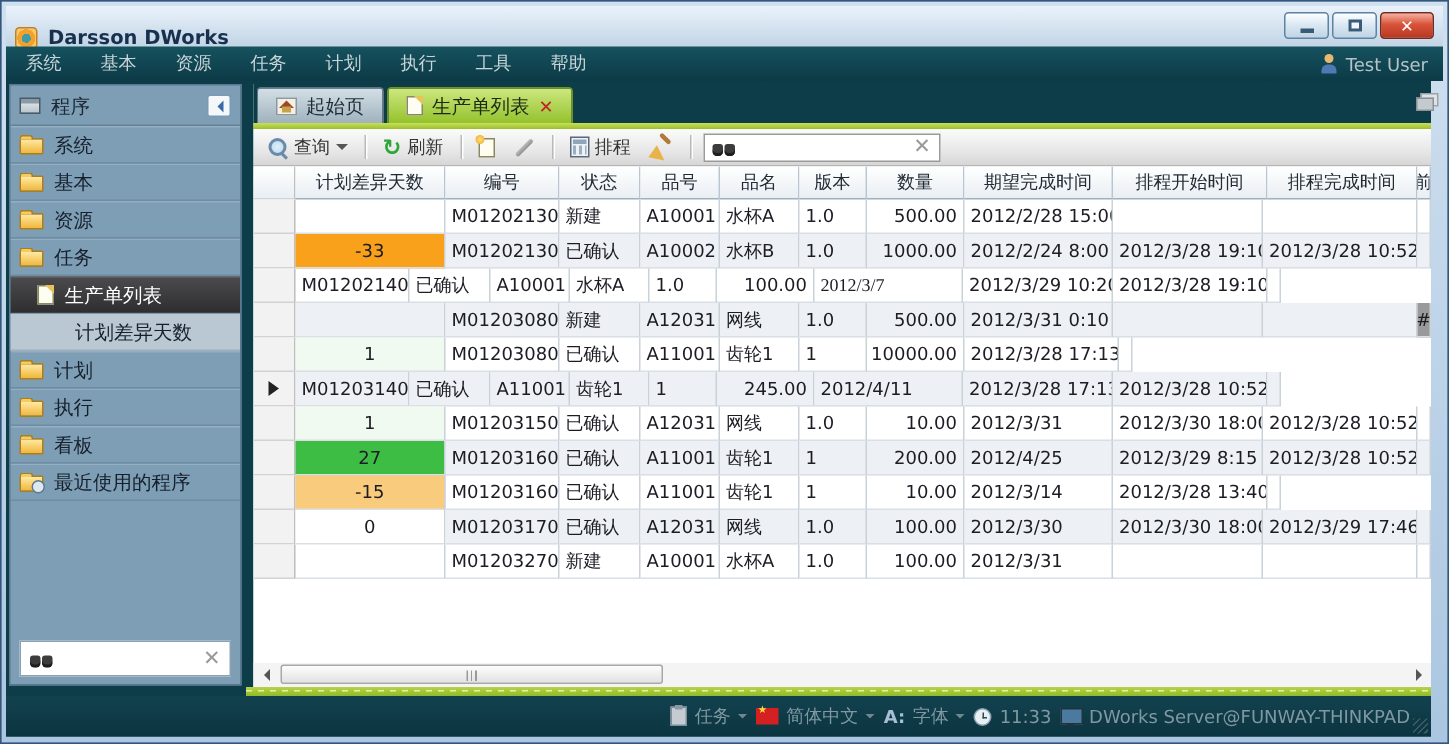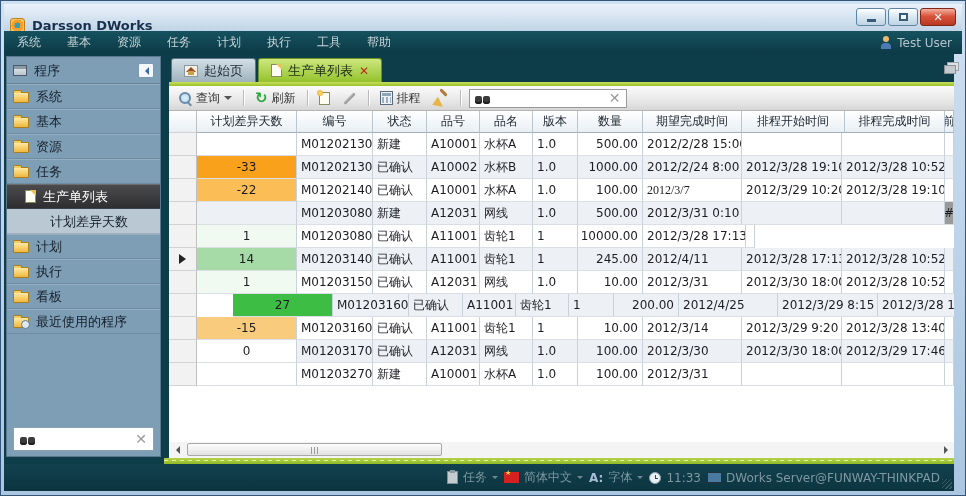--- a/index.html
+++ b/index.html
@@ -360,21 +360,20 @@
             <div class="cell" style="width: 53px;">水杯B</div>
             <div class="cell" style="width: 45px;">1.0</div>
             <div class="cell al-r" style="width: 65px;">1000.00</div>
             <div class="cell" style="width: 99px;">2012/2/24 8:00</div>
             <div class="cell" style="width: 100px;">2012/3/28 19:10</div>
             <div class="cell" style="width: 103px;">2012/3/28 10:52</div>
             <div class="cell al-c" style="width: 8px;"></div>
           </div>
           <div class="grid-row">
             <div class="cell rowhead" style="width: 28px;"></div>
-            <div class="cell al-c tinted" style="width: 100px; background: rgb(251, 190, 87);">-22</div>
             <div class="cell" style="width: 76px;">M012021401</div>
             <div class="cell" style="width: 54px;">已确认</div>
             <div class="cell" style="width: 53px;">A10001</div>
             <div class="cell" style="width: 53px;">水杯A</div>
             <div class="cell" style="width: 45px;">1.0</div>
             <div class="cell al-r" style="width: 65px;">100.00</div>
             <div class="cell" style="width: 99px; font-family: Liberation Serif, serif;">2012/3/7</div>
             <div class="cell" style="width: 100px;">2012/3/29 10:20</div>
             <div class="cell" style="width: 103px;">2012/3/28 19:10</div>
             <div class="cell al-c" style="width: 8px;"></div>
@@ -402,21 +401,20 @@
             <div class="cell" style="width: 53px;">齿轮1</div>
             <div class="cell" style="width: 45px;">1</div>
             <div class="cell al-r" style="width: 65px;">10000.00</div>
             <div class="cell" style="width: 103px;">2012/3/28 17:13</div>
             <div class="cell al-c" style="width: 8px;"></div>
           </div>
           <div class="grid-row row-even">
             <div class="cell rowhead" style="width: 28px;">
               <span class="pointer-arrow"></span>
             </div>
-            <div class="cell al-c tinted" style="width: 100px; background: rgb(166, 218, 166);">14</div>
             <div class="cell" style="width: 76px;">M012031402</div>
             <div class="cell" style="width: 54px;">已确认</div>
             <div class="cell" style="width: 53px;">A11001</div>
             <div class="cell" style="width: 53px;">齿轮1</div>
             <div class="cell" style="width: 45px;">1</div>
             <div class="cell al-r" style="width: 65px;">245.00</div>
             <div class="cell" style="width: 99px;">2012/4/11</div>
             <div class="cell" style="width: 100px;">2012/3/28 17:13</div>
             <div class="cell" style="width: 103px;">2012/3/28 10:52</div>
             <div class="cell al-c" style="width: 8px;"></div>
@@ -430,21 +428,21 @@
             <div class="cell" style="width: 53px;">网线</div>
             <div class="cell" style="width: 45px;">1.0</div>
             <div class="cell al-r" style="width: 65px;">10.00</div>
             <div class="cell" style="width: 99px;">2012/3/31</div>
             <div class="cell" style="width: 100px;">2012/3/30 18:00</div>
             <div class="cell" style="width: 103px;">2012/3/28 10:52</div>
             <div class="cell al-c" style="width: 8px;"></div>
           </div>
           <div class="grid-row row-even">
             <div class="cell rowhead" style="width: 28px;"></div>
-            <div class="cell al-c tinted" style="width: 100px; background: rgb(62, 189, 69); margin-left: 36px;">27</div>
+            <div class="cell al-c tinted" style="width: 100px; background: rgb(62, 189, 69);">27</div>
             <div class="cell" style="width: 76px;">M012031601</div>
             <div class="cell" style="width: 54px;">已确认</div>
             <div class="cell" style="width: 53px;">A11001</div>
             <div class="cell" style="width: 53px;">齿轮1</div>
             <div class="cell" style="width: 45px;">1</div>
             <div class="cell al-r" style="width: 65px;">200.00</div>
             <div class="cell" style="width: 99px;">2012/4/25</div>
             <div class="cell" style="width: 100px;">2012/3/29 8:15</div>
             <div class="cell" style="width: 103px;">2012/3/28 10:52</div>
             <div class="cell al-c" style="width: 8px;"></div>
@@ -452,21 +450,20 @@
           <div class="grid-row">
             <div class="cell rowhead" style="width: 28px;"></div>
             <div class="cell al-c tinted" style="width: 100px; background: rgb(248, 204, 124);">-15</div>
             <div class="cell" style="width: 76px;">M012031602</div>
             <div class="cell" style="width: 54px;">已确认</div>
             <div class="cell" style="width: 53px;">A11001</div>
             <div class="cell" style="width: 53px;">齿轮1</div>
             <div class="cell" style="width: 45px;">1</div>
             <div class="cell al-r" style="width: 65px;">10.00</div>
             <div class="cell" style="width: 99px;">2012/3/14</div>
-            <div class="cell" style="width: 100px;">2012/3/29 9:20</div>
             <div class="cell" style="width: 103px;">2012/3/28 13:40</div>
             <div class="cell al-c" style="width: 8px;"></div>
           </div>
           <div class="grid-row row-even">
             <div class="cell rowhead" style="width: 28px;"></div>
             <div class="cell al-c tinted" style="width: 100px; background: rgb(255, 255, 255);">0</div>
             <div class="cell" style="width: 76px;">M012031701</div>
             <div class="cell" style="width: 54px;">已确认</div>
             <div class="cell" style="width: 53px;">A12031</div>
             <div class="cell" style="width: 53px;">网线</div>

